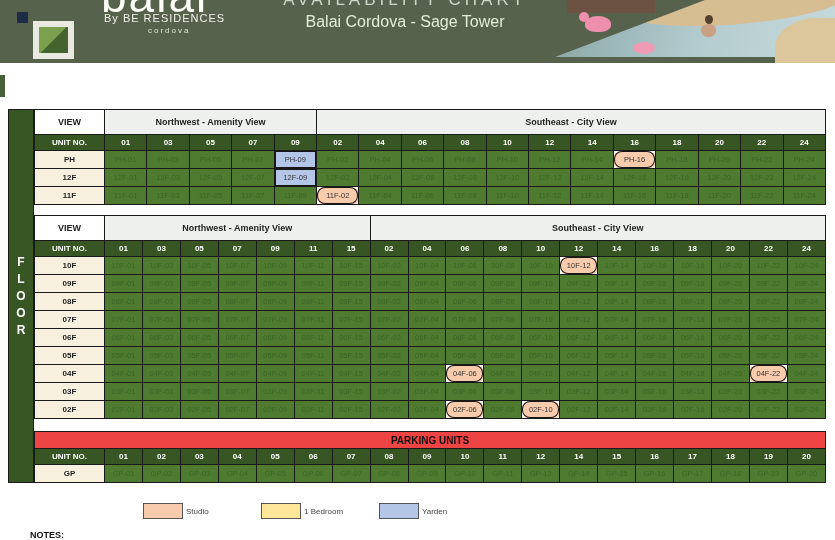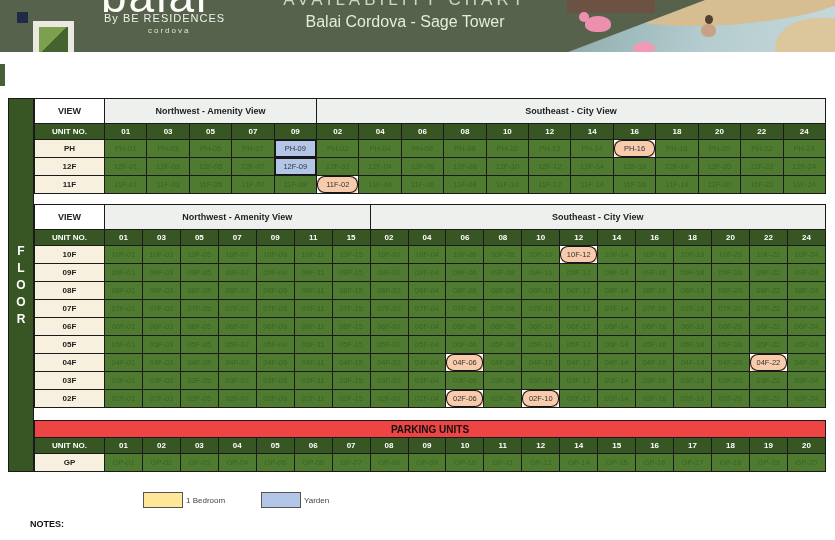--- a/index.html
+++ b/index.html
@@ -1,20 +1,20 @@
 <!DOCTYPE html>
 <html><head>
 <meta charset="utf-8">
 <style>
   * { box-sizing: border-box; }
   html,body { margin:0; padding:0; background:#fff; }
   body { width:835px; height:540px; overflow:hidden; font-family:"Liberation Sans", sans-serif; }
 
   
-  .banner { position:relative; height:52px; background:#57624d; overflow:hidden; }
+  .banner { position:relative; height:63px; background:#57624d; overflow:hidden; }
   .logo-navy { position:absolute; left:17px; top:12px; width:11px; height:11px; background:#1e2b47; }
   .logo-mark { position:absolute; left:33px; top:21px; width:41px; height:38px; background:#e9e9e2; }
   .logo-mark-inner { position:absolute; left:6px; top:6px; right:6px; bottom:6px;
                      background:linear-gradient(135deg,#7da04f 0 49%, #44632e 51% 100%); }
   .brand { position:absolute; left:101px; top:-27px; font-size:46px; line-height:1; color:#fdfdf8;
            letter-spacing:2px; font-weight:normal; }
   .brand-sub { position:absolute; left:104px; top:12px; font-size:11px; color:#f2f2ea; letter-spacing:1px; }
   .brand-sub2 { position:absolute; left:148px; top:26px; font-size:8px; color:#dfe5d4; letter-spacing:2px; }
   .banner-titles { position:absolute; left:250px; width:310px; top:0; text-align:center; }
   .title1 { margin-top:-10px; font-size:17px; letter-spacing:4px; color:#cfd5c6; white-space:nowrap; }
@@ -554,20 +554,24 @@
               <td class="cell sold">GP-20</td>
             </tr>
           </tbody>
         </table>
       </div>
   </div>
 </div>
 
 <div class="legend">
     <div class="legend-item">
+      <span class="swatch" style="background: rgb(248, 203, 173);"></span>
+      <span class="legend-label">Studio</span>
+    </div>
+    <div class="legend-item">
       <span class="swatch" style="background: rgb(255, 230, 153);"></span>
       <span class="legend-label">1 Bedroom</span>
     </div>
     <div class="legend-item">
       <span class="swatch" style="background: rgb(180, 198, 231);"></span>
       <span class="legend-label">Yarden</span>
     </div>
   </div>
 
 <div class="notes">NOTES:</div>

